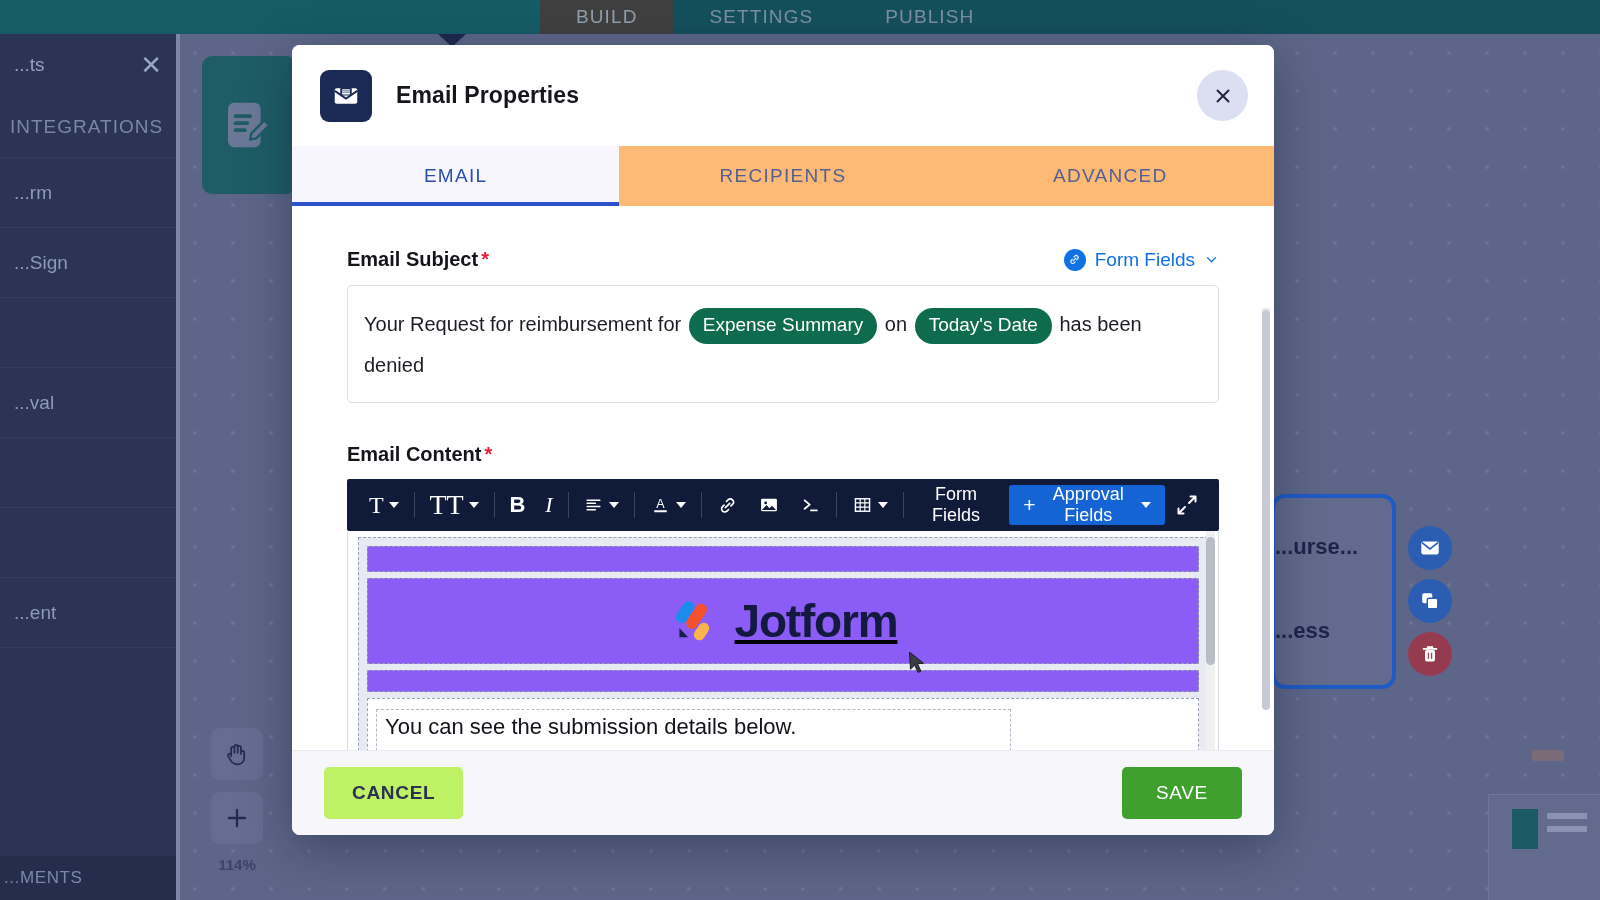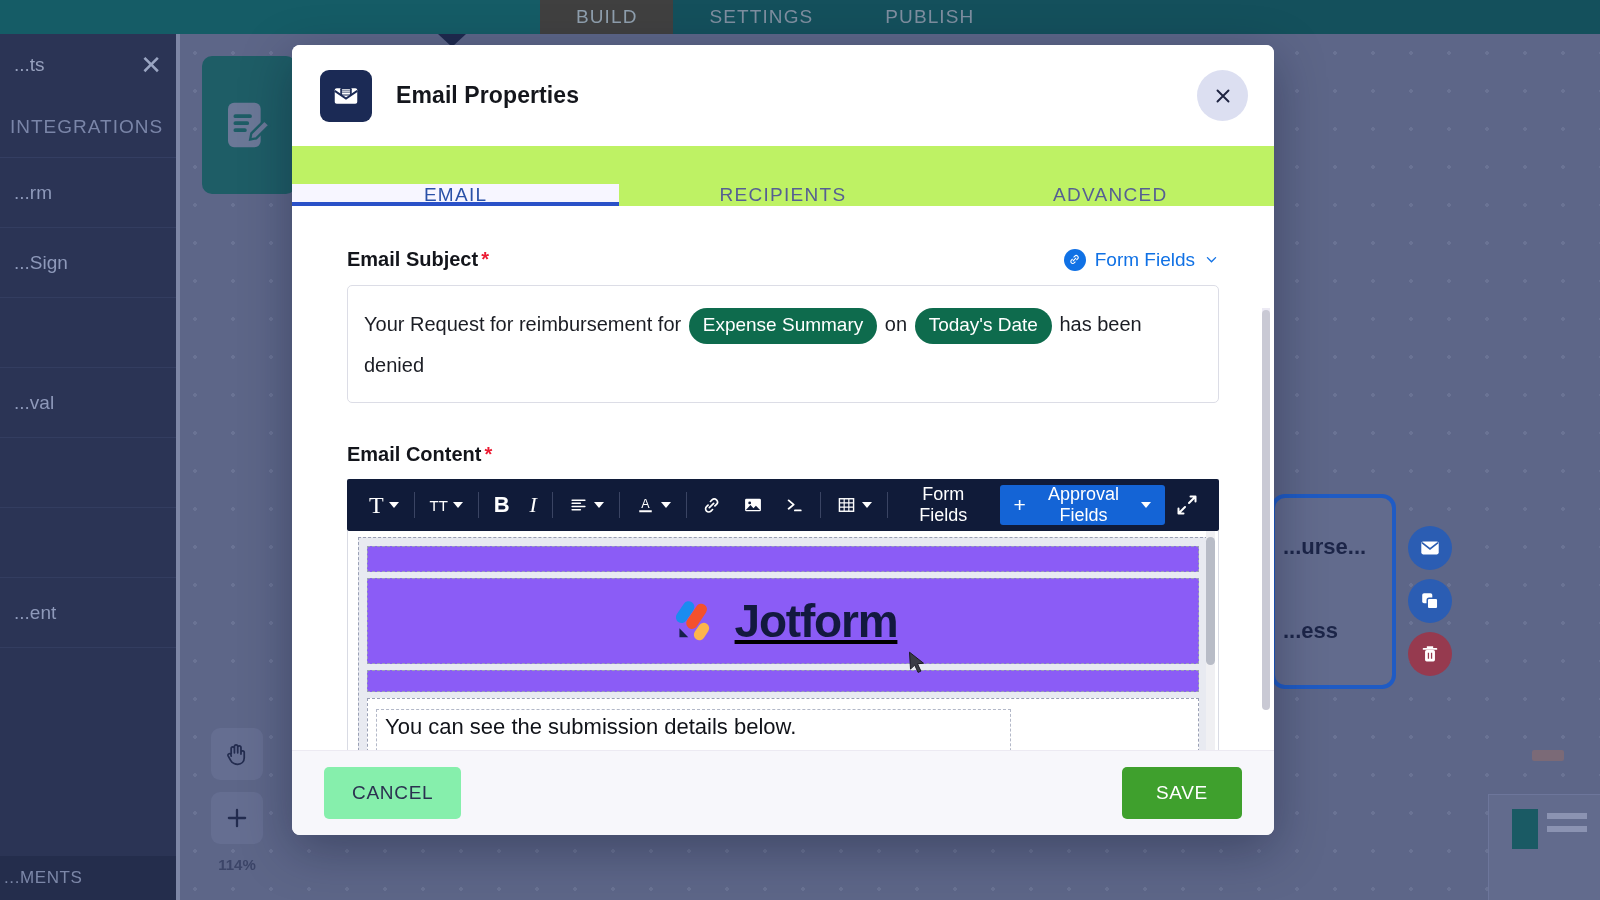--- a/index.html
+++ b/index.html
@@ -77,21 +77,21 @@
     width: 0; height: 0;
     border-left: 14px solid transparent; border-right: 14px solid transparent;
     border-top: 13px solid #1f2a4e;
   }
 
   .node-selected {
     position: absolute; left: 1095px; top: 460px;
     width: 125px; height: 195px;
     border: 4px solid #1f5bc4; border-radius: 14px;
     background: #626b8d;
-    padding: 36px 0 0 8px;
+    padding: 36px 0 0 0;
     color: #1c2548; font-size: 22px; font-weight: bold;
     overflow: hidden;
   }
   .node-selected .l2 { margin-top: 58px; }
 
   .node-actions {
     position: absolute; left: 1232px; top: 492px;
     display: flex; flex-direction: column; gap: 9px;
   }
   .nact {
@@ -150,23 +150,22 @@
     letter-spacing: .1px;
   }
   .modal-close {
     position: absolute; right: 26px; top: 25px;
     width: 51px; height: 51px; border-radius: 50%;
     background: #dcdff1; display: flex; align-items: center; justify-content: center;
     color: #1d2340; border: none;
   }
 
   .tabs {
-    height: 60px; background: #bef264; display: flex; flex: 0 0 auto;
+    height: 60px; background: #fdba74; display: flex; flex: 0 0 auto;
     position: relative;
-    align-items: flex-end;
   }
   .tab {
     flex: 1; display: flex; align-items: center; justify-content: center;
     font-size: 19px; letter-spacing: 1.3px; color: #565f93;
     background: transparent; border: none; position: relative;
     font-family: "Liberation Sans", sans-serif;
   }
   .tab.active { color: #2a51a8; background: #f7f6ff; }
   .tab.active::after {
     content: ""; position: absolute; left: 0; right: 0; bottom: 0;
@@ -272,21 +271,21 @@
 
   .modal-footer {
     height: 85px; background: #f7f7fb; border-top: 1px solid #eceaf2;
     display: flex; align-items: center; justify-content: space-between;
     padding: 0 32px; flex: 0 0 auto;
   }
   .btn {
     height: 52px; border-radius: 5px; font-size: 19px; letter-spacing: .7px;
     padding: 0 28px; border: none; font-family: "Liberation Sans", sans-serif;
   }
-  .btn-cancel { background: #86efac; color: #2b3150; }
+  .btn-cancel { background: #bef264; color: #2b3150; font-weight: bold; }
   .btn-test { background: #fff; border: 1px solid #d5d8e8; color: #1d2340; margin-right: 14px; }
   .btn-save { background: #3fa02d; color: #fff; padding: 0 34px; }
   .footer-right { display: flex; align-items: center; }
 
   .cursor-arrow { position: absolute; left: 616px; top: 445px; }
 </style>
 </head>
 <body>
 
 <div id="app-background">
@@ -467,21 +466,21 @@
     <div class="editor">
       <div class="editor-toolbar">
 
         <button class="tbtn">
           <span style="font-family:'Liberation Serif',serif;font-size:24px;">T</span>
           <i class="caret"></i>
         </button>
         <span class="tsep"></span>
 
         <button class="tbtn">
-          <span style="font-family:Liberation Sans, sans-serif;font-size:15px;">TT</span>
+          <span style="font-family:Liberation Serif, serif;font-size:28px;">TT</span>
           <i class="caret"></i>
         </button>
         <span class="tsep"></span>
 
         <button class="tbtn">
           <span style="font-weight:bold;font-size:22px;">B</span>
         </button>
         <button class="tbtn">
           <span style="font-style:italic;font-family:'Liberation Serif',serif;font-size:22px;">I</span>
         </button>

